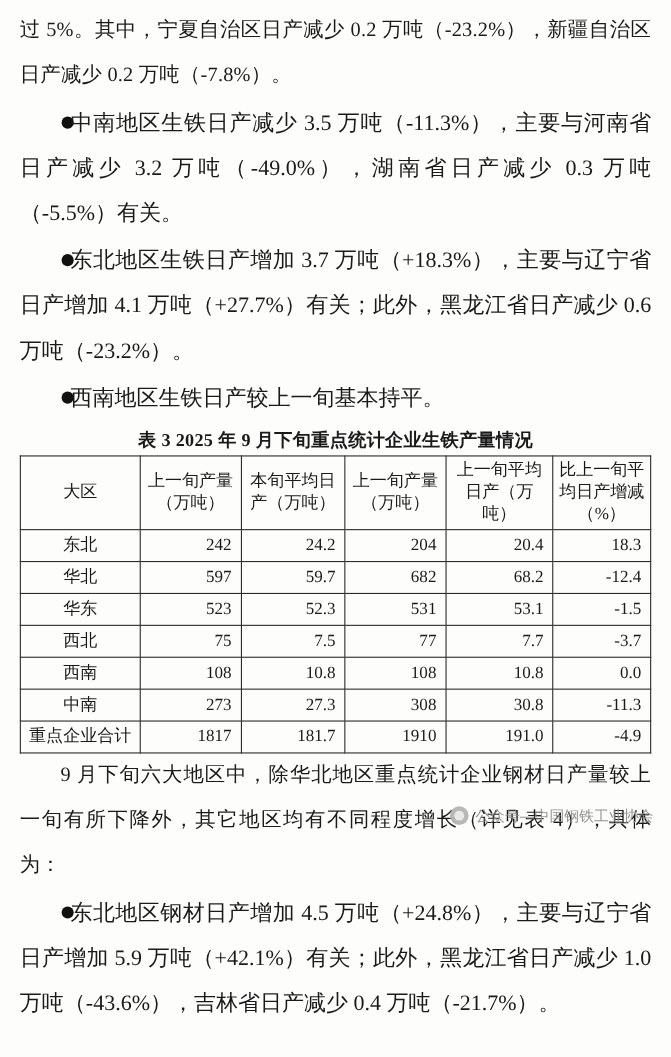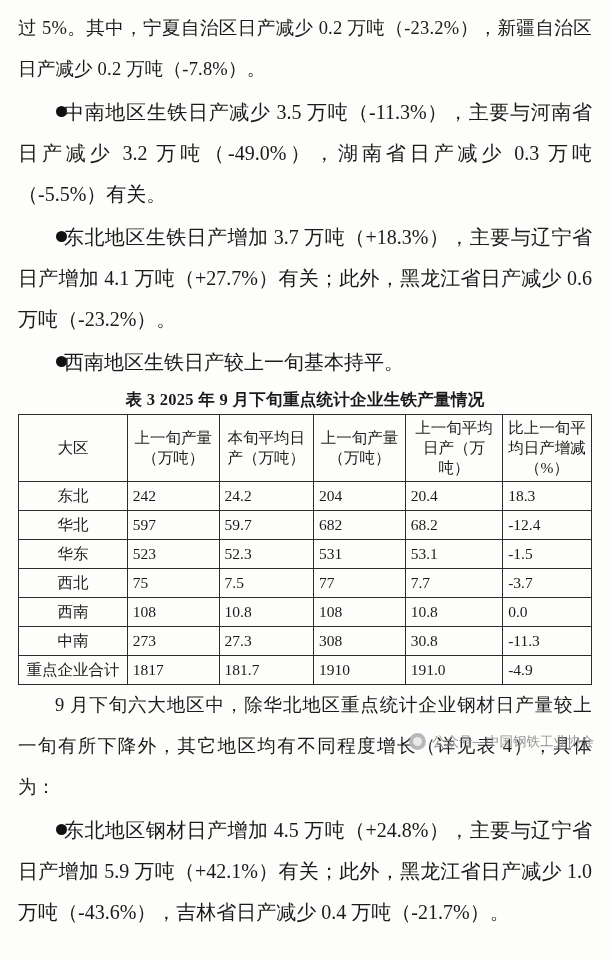--- a/index.html
+++ b/index.html
@@ -78,20 +78,21 @@
     text-align: center;
     font-weight: normal;
     height: 58px;
     vertical-align: middle;
     font-size: 15.5px;
   }
   table.data tbody td.region {
     text-align: center;
   }
   table.data tbody td.num {
+    text-align: right;
     padding-right: 8px;
   }
   table.data tbody tr td {
     height: 22px;
   }
   h3.section-title {
     font-size: 19.5px;
     font-weight: bold;
     margin: 26px 0 8px 0;
     text-indent: 0;

